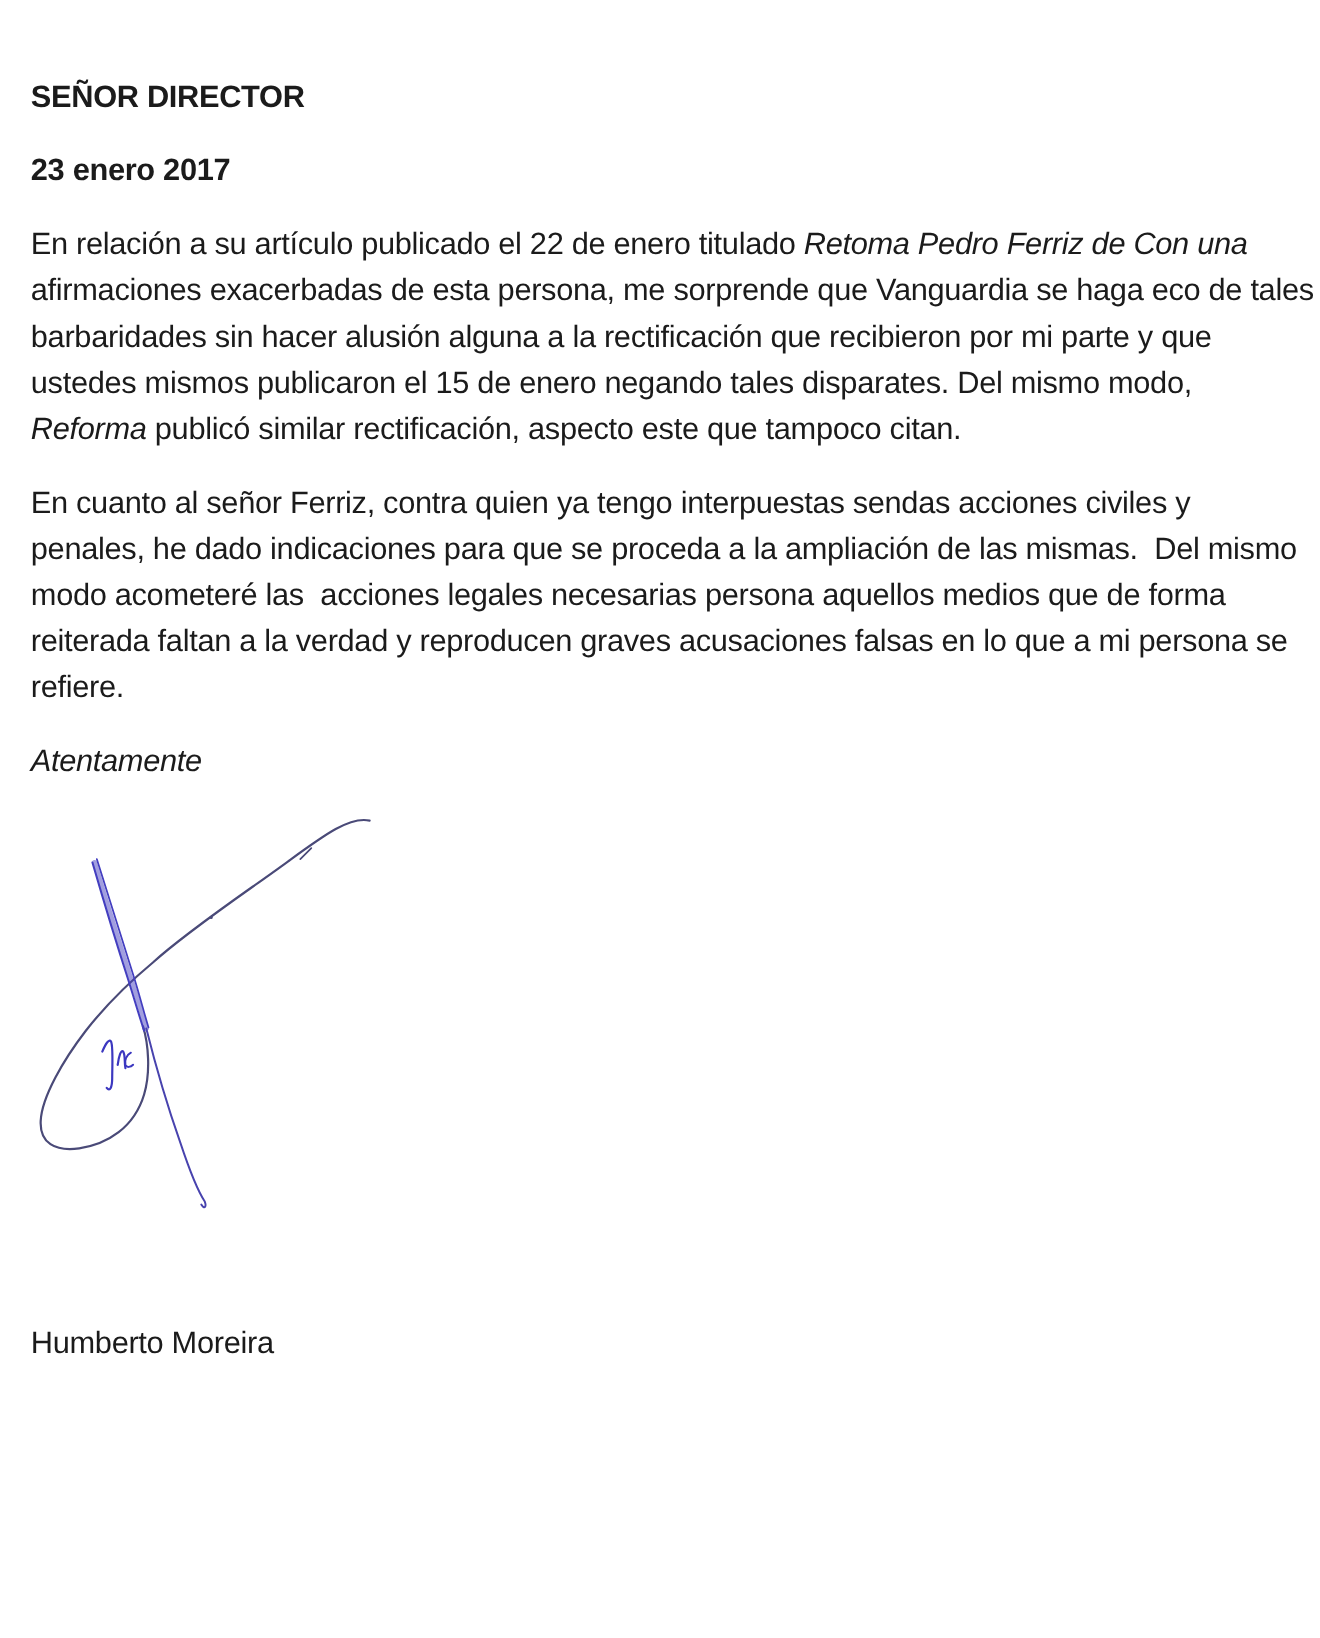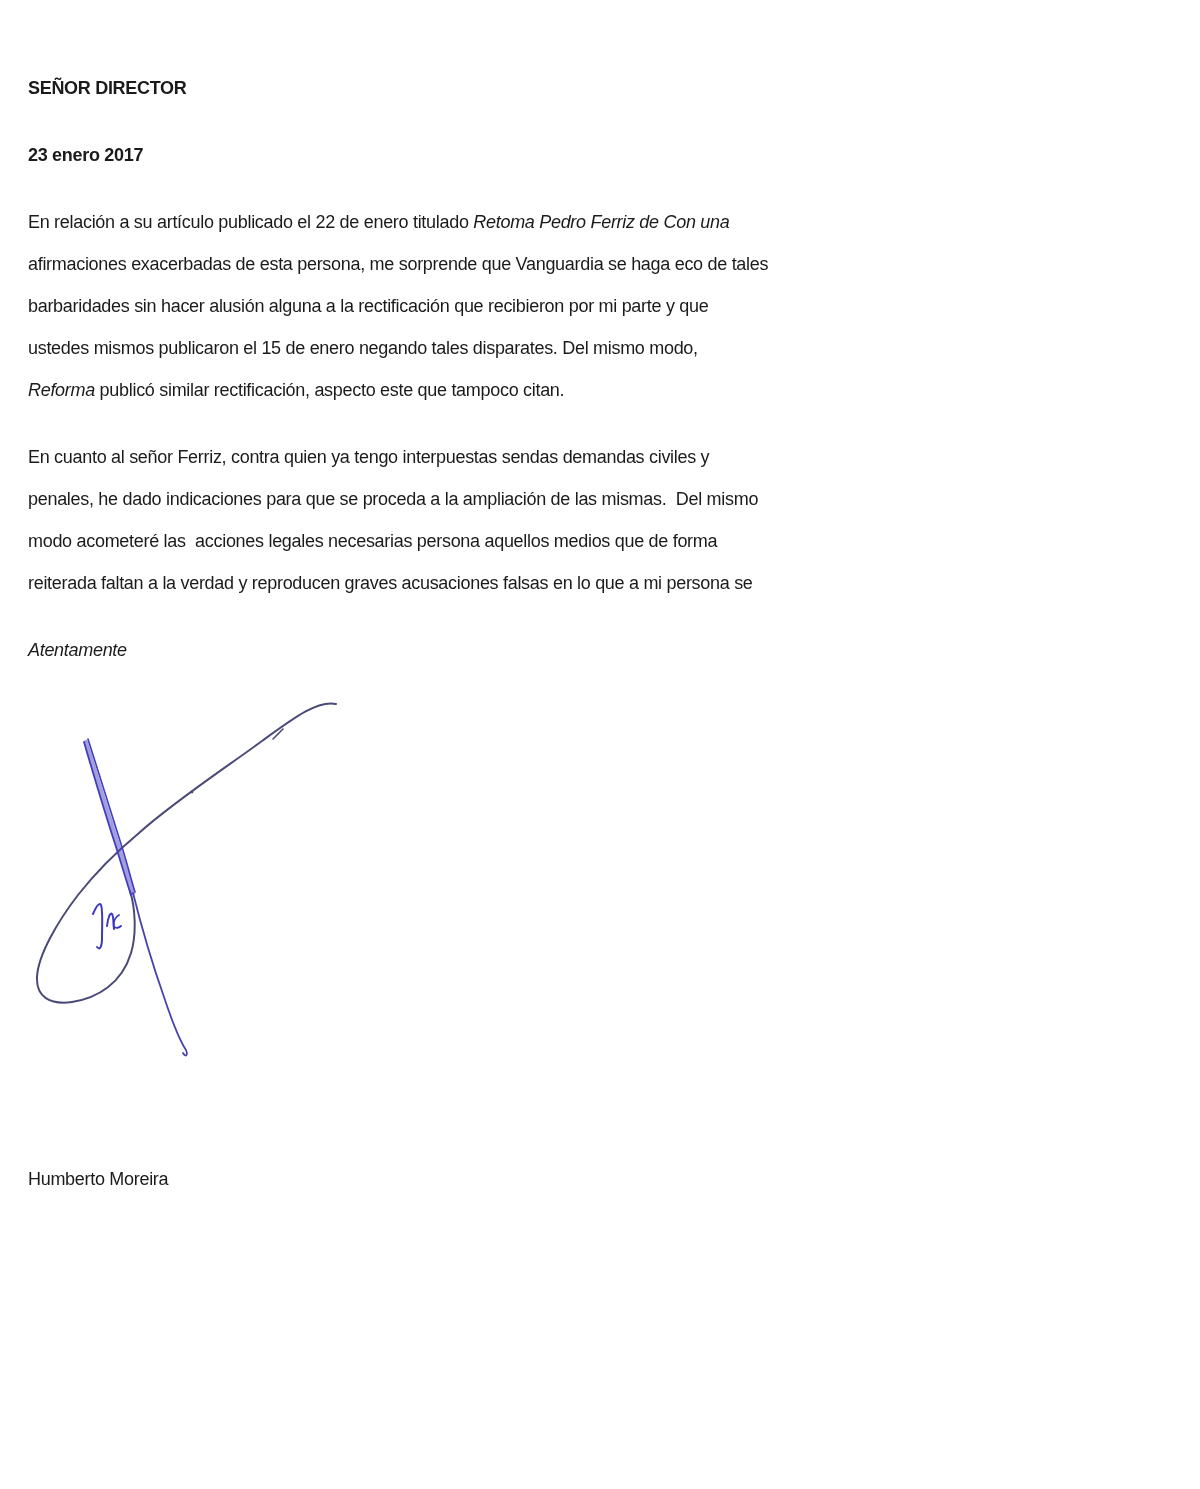--- a/index.html
+++ b/index.html
@@ -4,21 +4,21 @@
 <style>
   html, body { margin: 0; padding: 0; background: #ffffff; }
   .page {
     position: relative;
     width: 1200px;
     height: 1489px;
     background: #ffffff;
     box-sizing: border-box;
     padding: 67px 30px 0 28px;
     font-family: "Liberation Sans", sans-serif;
-    font-size: 18px;
+    font-size: 28px;
     line-height: 42px;
     letter-spacing: -0.3px;
     color: #1b1b1b;
     overflow: hidden;
   }
   .heading { font-weight: 700; margin: 0 0 25px 0; }
   .para { margin: 0 0 25px 0; }
   .line { white-space: pre; }
   .italic { font-style: italic; }
   .closing { margin: 0; font-style: italic; }
@@ -38,24 +38,25 @@
 
   <div class="para">
     <div class="line"><span>En relación a su artículo publicado el 22 de enero titulado </span><span class="italic">Retoma Pedro Ferriz de Con una</span></div>
     <div class="line">afirmaciones exacerbadas de esta persona, me sorprende que Vanguardia se haga eco de tales</div>
     <div class="line">barbaridades sin hacer alusión alguna a la rectificación que recibieron por mi parte y que</div>
     <div class="line">ustedes mismos publicaron el 15 de enero negando tales disparates. Del mismo modo,</div>
     <div class="line"><span class="italic">Reforma</span><span> publicó similar rectificación, aspecto este que tampoco citan.</span></div>
   </div>
 
   <div class="para">
-    <div class="line">En cuanto al señor Ferriz, contra quien ya tengo interpuestas sendas demandas civiles y</div>
+    <div class="line">En cuanto al señor Ferriz, contra quien ya tengo interpuestas sendas acciones civiles y</div>
     <div class="line">penales, he dado indicaciones para que se proceda a la ampliación de las mismas.  Del mismo</div>
     <div class="line">modo acometeré las  acciones legales necesarias persona aquellos medios que de forma</div>
     <div class="line">reiterada faltan a la verdad y reproducen graves acusaciones falsas en lo que a mi persona se</div>
+    <div class="line">refiere.</div>
   </div>
 
   <p class="closing">Atentamente</p>
 
   <div class="sig-area">
     <svg class="sig-svg" width="340" height="380" viewBox="20 840 340 380" fill="none" xmlns="http://www.w3.org/2000/svg">
 
       <path d="M 336 859
                C 318 855, 295 872, 262 896
                C 228 921, 172 958, 139 988

